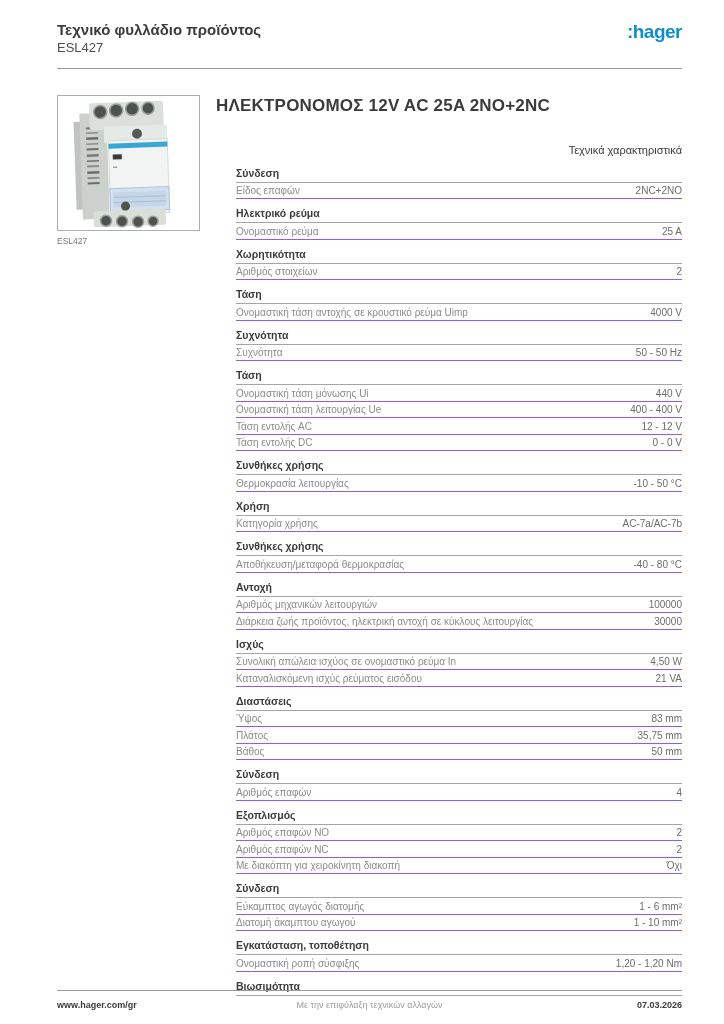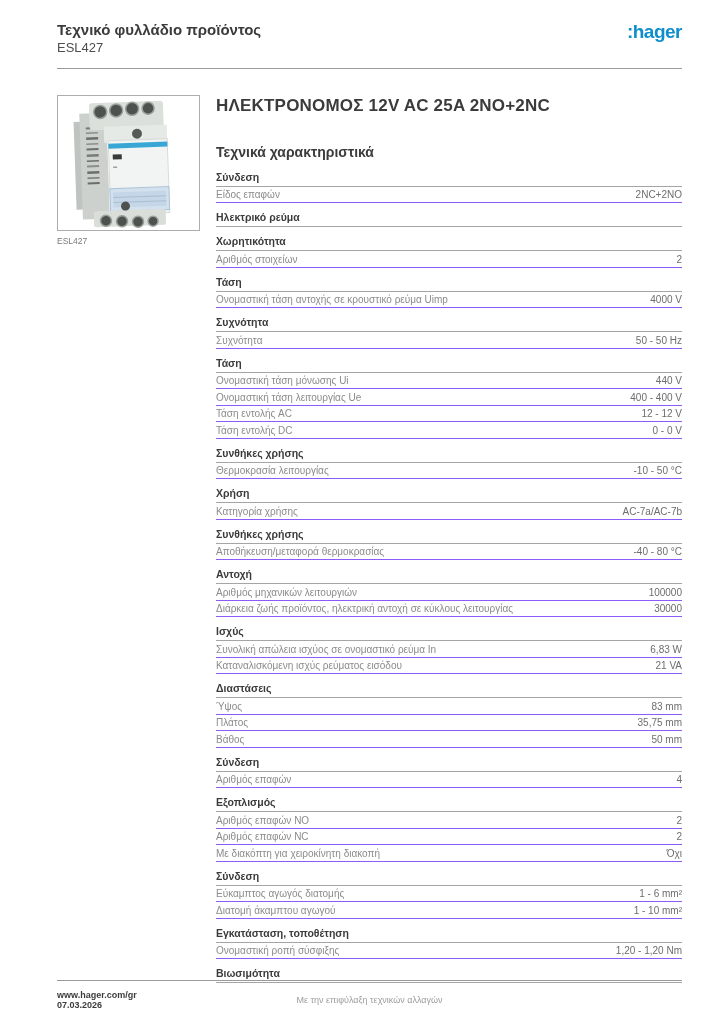--- a/index.html
+++ b/index.html
@@ -31,39 +31,39 @@
   .left-col { width: 143px; flex: none; }
   .image-box {
     width: 143px; height: 136px;
     border: 1px solid #adadad; background: #fff;
     overflow: hidden;
   }
   .image-caption { font-size: 8.5px; color: #7a7a7a; margin-top: 5px; }
 
   .table-col { flex: 1; margin-left: 16px; padding-top: 1px; }
   .product-name { font-size: 17px; font-weight: bold; color: #3b3b3b; letter-spacing: 0.2px; }
-  .table-title  { font-size: 14px; font-weight: bold; color: #3b3b3b; margin-top: 28px; }
+  .table-title  { font-size: 11px; font-weight: normal; color: #3b3b3b; margin-top: 28px; text-align: right; }
   .spec-table   { margin-top: 9px; }
 
-  .section { margin-top: 6px; }
+  .section { margin-top: 6px; margin-left: 20px; }
   .section-header {
     font-size: 10.5px; font-weight: bold; color: #3b3b3b;
     padding: 2px 0 3px; border-bottom: 1px solid #a5a5a5;
   }
   .spec-row {
     display: flex; justify-content: space-between; align-items: baseline;
     padding: 2.5px 0 2px; border-bottom: 1px solid #8b5cf6;
   }
   .row-label { font-size: 10px; color: #8b8b8b; }
   .row-value { font-size: 10px; color: #6d6d6d; white-space: nowrap; margin-left: 12px; }
 
   
   .footer { position: absolute; left: 57px; right: 42px; bottom: 14px; }
   .footer-rule { border-top: 1px solid #9a9a9a; margin-bottom: 9px; }
-  .footer-row { position: relative; display: flex; justify-content: center; font-size: 9px; flex-direction: column; }
+  .footer-row { position: relative; display: flex; justify-content: space-between; font-size: 9px; }
   .footer-site { font-weight: bold; color: #3b3b3b; }
   .footer-disclaimer { position: absolute; left: 50%; transform: translateX(-50%); color: #9d9d9d; }
   .footer-date { font-weight: bold; color: #3b3b3b; }
 </style>
 </head>
 <body>
 
 <div class="page">
 
   <div class="header">
@@ -135,20 +135,24 @@
       <div class="spec-table">
           <div class="section">
             <div class="section-header">Σύνδεση</div>
             <div class="spec-row">
               <span class="row-label">Είδος επαφών</span>
               <span class="row-value">2NC+2NO</span>
             </div>
           </div>
           <div class="section">
             <div class="section-header">Ηλεκτρικό ρεύμα</div>
+            <div class="spec-row">
+              <span class="row-label">Ονομαστικό ρεύμα</span>
+              <span class="row-value">25 A</span>
+            </div>
           </div>
           <div class="section">
             <div class="section-header">Χωρητικότητα</div>
             <div class="spec-row">
               <span class="row-label">Αριθμός στοιχείων</span>
               <span class="row-value">2</span>
             </div>
           </div>
           <div class="section">
             <div class="section-header">Τάση</div>
@@ -212,21 +216,21 @@
             </div>
             <div class="spec-row">
               <span class="row-label">Διάρκεια ζωής προϊόντος, ηλεκτρική αντοχή σε κύκλους λειτουργίας</span>
               <span class="row-value">30000</span>
             </div>
           </div>
           <div class="section">
             <div class="section-header">Ισχύς</div>
             <div class="spec-row">
               <span class="row-label">Συνολική απώλεια ισχύος σε ονομαστικό ρεύμα In</span>
-              <span class="row-value">6,83 W</span>
+              <span class="row-value">4,50 W</span>
             </div>
             <div class="spec-row">
               <span class="row-label">Καταναλισκόμενη ισχύς ρεύματος εισόδου</span>
               <span class="row-value">21 VA</span>
             </div>
           </div>
           <div class="section">
             <div class="section-header">Διαστάσεις</div>
             <div class="spec-row">
               <span class="row-label">Ύψος</span>

